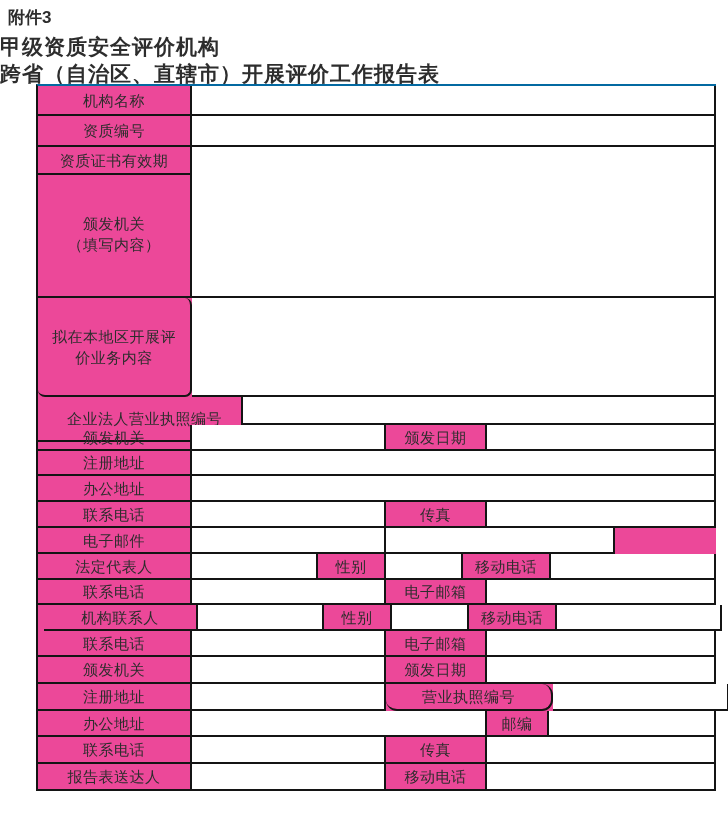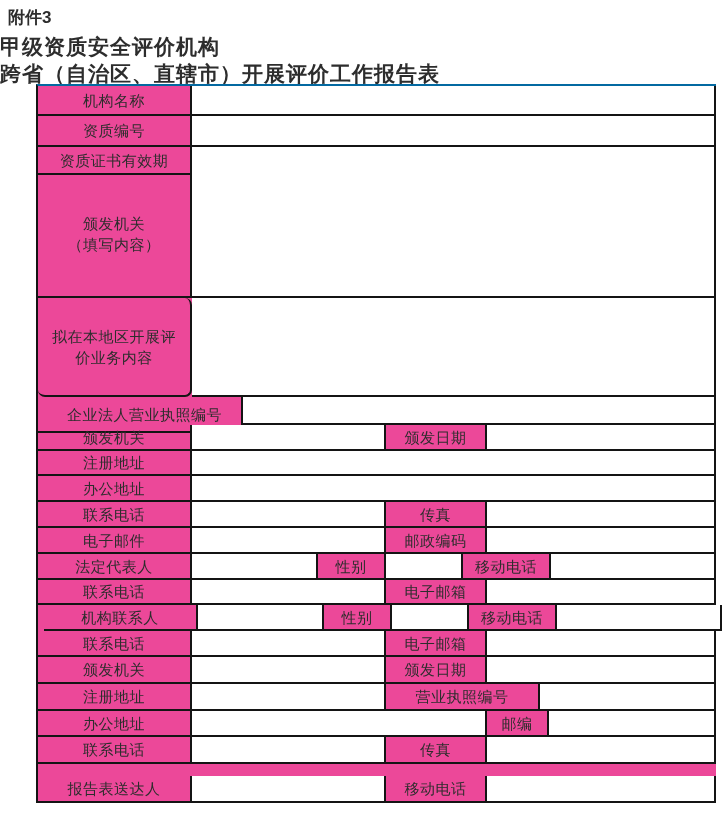--- a/index.html
+++ b/index.html
@@ -95,21 +95,21 @@
         <div class="tcell tvalue" style="width: 524px; height: 127px;"></div>
       </div>
       <div class="trow" style="height: 99px;">
         <div class="tcell tlabel" style="width: 154px; height: 99px; border-radius: 7px;">
           <div>拟在本地区开展评</div>
           <div>价业务内容</div>
         </div>
         <div class="tcell tvalue" style="width: 524px; height: 99px;"></div>
       </div>
       <div class="trow" style="height: 28px;">
-        <div class="tcell tlabel" style="width: 205px; height: 36px; padding-left: 10px;">企业法人营业执照编号</div>
+        <div class="tcell tlabel" style="width: 205px; height: 45px; padding-left: 10px;">企业法人营业执照编号</div>
         <div class="tcell tvalue" style="width: 473px; height: 28px;"></div>
       </div>
       <div class="trow" style="height: 26px;">
         <div class="tcell tlabel" style="width: 154px; height: 26px;">颁发机关</div>
         <div class="tcell tvalue" style="width: 194px; height: 26px;"></div>
         <div class="tcell tlabel" style="width: 101px; height: 26px;">颁发日期</div>
         <div class="tcell tvalue" style="width: 229px; height: 26px;"></div>
       </div>
       <div class="trow" style="height: 25px;">
         <div class="tcell tlabel" style="width: 154px; height: 25px;">注册地址</div>
@@ -121,21 +121,20 @@
       </div>
       <div class="trow" style="height: 26px;">
         <div class="tcell tlabel" style="width: 154px; height: 26px;">联系电话</div>
         <div class="tcell tvalue" style="width: 194px; height: 26px;"></div>
         <div class="tcell tlabel" style="width: 101px; height: 26px;">传真</div>
         <div class="tcell tvalue" style="width: 229px; height: 26px;"></div>
       </div>
       <div class="trow" style="height: 26px;">
         <div class="tcell tlabel" style="width: 154px; height: 26px;">电子邮件</div>
         <div class="tcell tvalue" style="width: 194px; height: 26px;"></div>
-        <div class="tcell tlabel" style="width: 101px; height: 26px;">邮政编码</div>
         <div class="tcell tvalue" style="width: 229px; height: 26px;"></div>
       </div>
       <div class="trow" style="height: 26px;">
         <div class="tcell tlabel" style="width: 154px; height: 26px;">法定代表人</div>
         <div class="tcell tvalue" style="width: 126px; height: 26px;"></div>
         <div class="tcell tlabel" style="width: 68px; height: 26px;">性别</div>
         <div class="tcell tvalue" style="width: 77px; height: 26px;"></div>
         <div class="tcell tlabel" style="width: 88px; height: 26px;">移动电话</div>
         <div class="tcell tvalue" style="width: 165px; height: 26px;"></div>
       </div>
@@ -161,35 +160,35 @@
       </div>
       <div class="trow" style="height: 27px;">
         <div class="tcell tlabel" style="width: 154px; height: 27px;">颁发机关</div>
         <div class="tcell tvalue" style="width: 194px; height: 27px;"></div>
         <div class="tcell tlabel" style="width: 101px; height: 27px;">颁发日期</div>
         <div class="tcell tvalue" style="width: 229px; height: 27px;"></div>
       </div>
       <div class="trow" style="height: 27px;">
         <div class="tcell tlabel" style="width: 154px; height: 27px;">注册地址</div>
         <div class="tcell tvalue" style="width: 194px; height: 27px;"></div>
-        <div class="tcell tlabel" style="width: 154px; height: 27px;">营业执照编号</div>
+        <div class="tcell tlabel" style="width: 167px; height: 27px; border-radius: 11px;">营业执照编号</div>
         <div class="tcell tvalue" style="width: 176px; height: 27px;"></div>
       </div>
       <div class="trow" style="height: 26px;">
         <div class="tcell tlabel" style="width: 154px; height: 26px;">办公地址</div>
         <div class="tcell tvalue" style="width: 295px; height: 26px;"></div>
         <div class="tcell tlabel" style="width: 62px; height: 26px;">邮编</div>
         <div class="tcell tvalue" style="width: 167px; height: 26px;"></div>
       </div>
       <div class="trow" style="height: 27px;">
         <div class="tcell tlabel" style="width: 154px; height: 27px;">联系电话</div>
         <div class="tcell tvalue" style="width: 194px; height: 27px;"></div>
         <div class="tcell tlabel" style="width: 101px; height: 27px;">传真</div>
         <div class="tcell tvalue" style="width: 229px; height: 27px;"></div>
       </div>
-      <div class="trow" style="height: 27px; margin-top: 12px;">
+      <div class="trow" style="height: 27px;">
         <div class="tcell tlabel" style="width: 154px; height: 27px;">报告表送达人</div>
         <div class="tcell tvalue" style="width: 194px; height: 27px;"></div>
         <div class="tcell tlabel" style="width: 101px; height: 27px;">移动电话</div>
         <div class="tcell tvalue" style="width: 229px; height: 27px;"></div>
       </div>
     </div>
 </div>
 
 </body></html>

